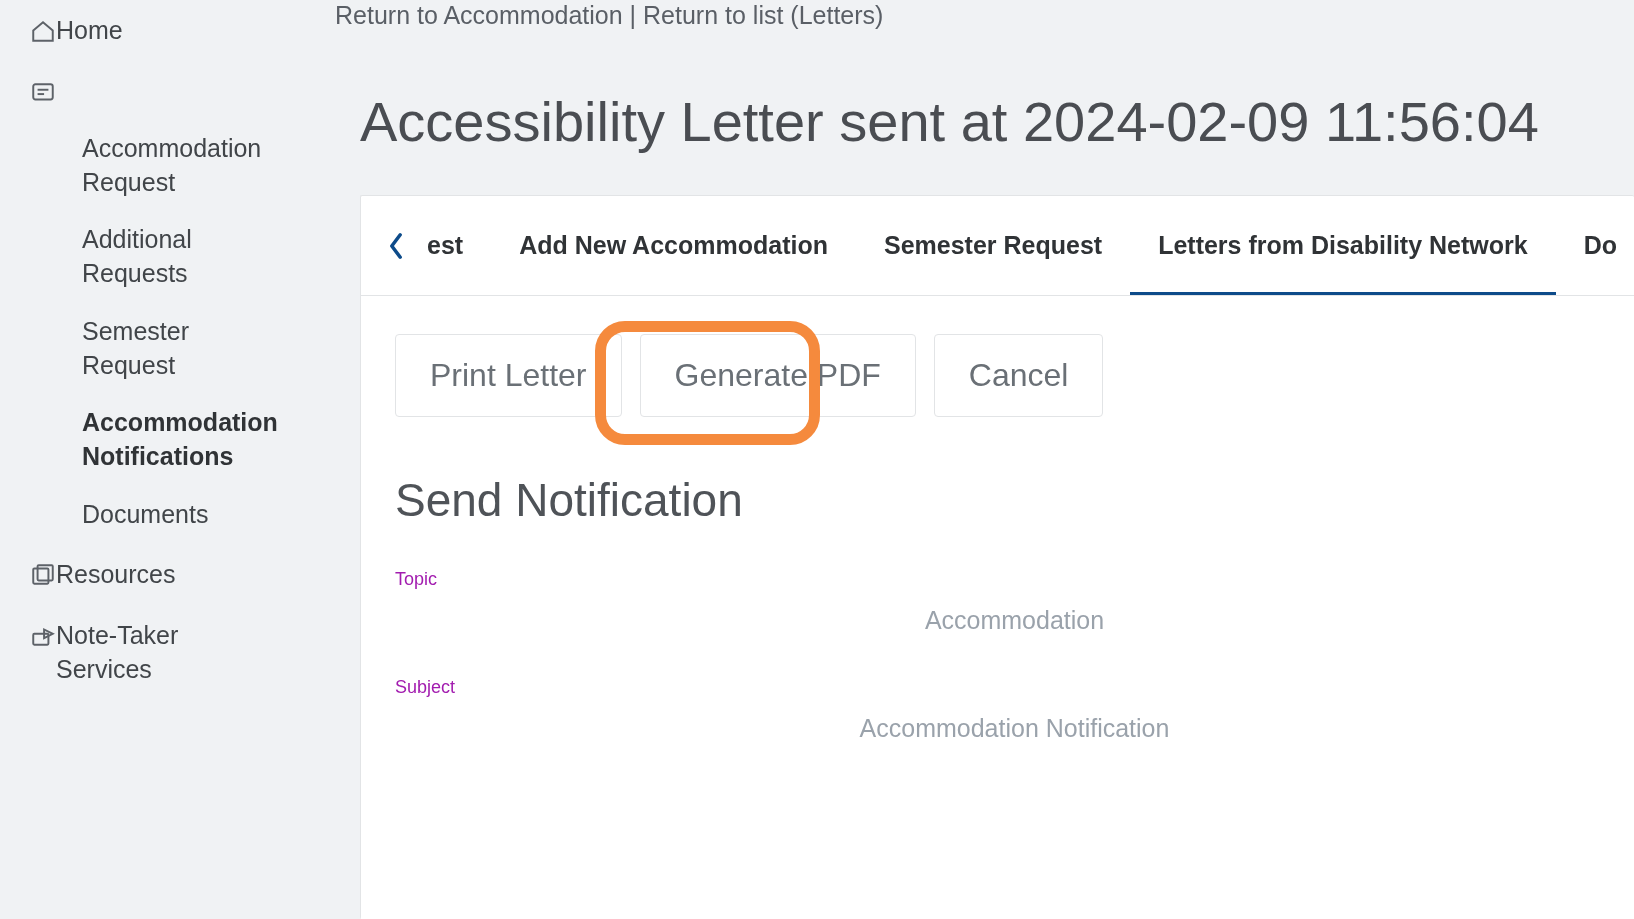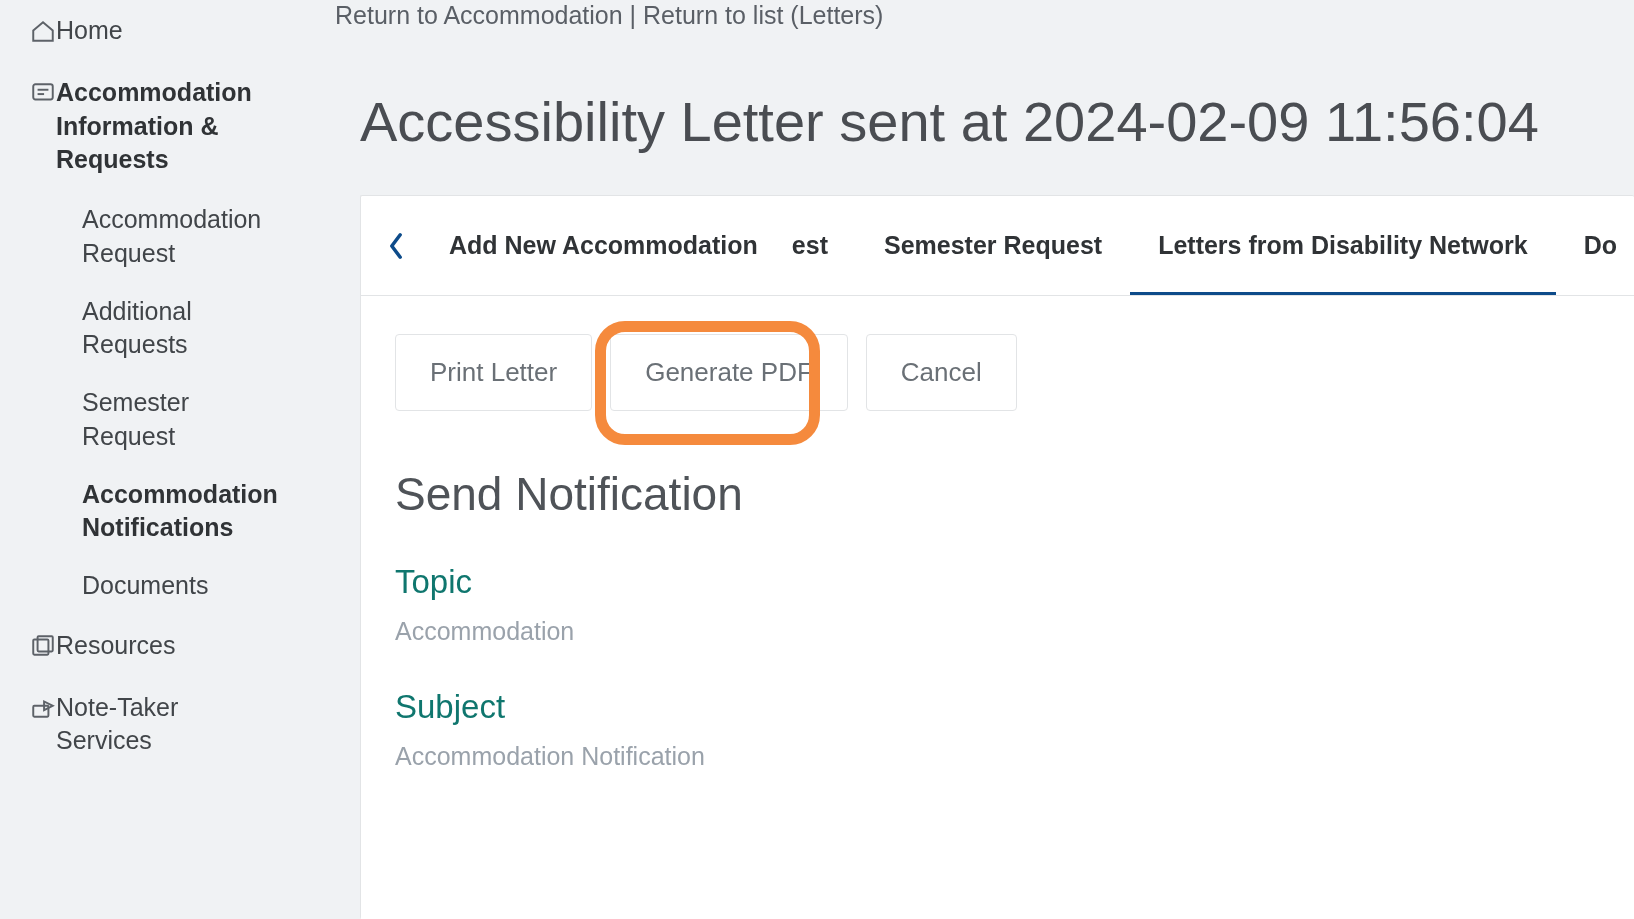--- a/index.html
+++ b/index.html
@@ -110,21 +110,21 @@
     .tab.overflow-cut { padding-right:0; }
 
     
     .button-row {
       display: flex; gap: 18px; margin: 38px 0 0 34px; position:relative;
     }
     .action-btn {
       border: 1px solid var(--border-gray);
       background: #ffffff;
       color: #6a7076;
-      font-size: 26px;
+      font-size: 32px;
       padding: 22px 34px;
       border-radius: 4px;
       cursor: pointer;
     }
 
     .highlight-box {
       position: absolute;
       left: 200px; top: -13px;
       width: 225px; height: 124px;
       border: 11px solid var(--highlight-orange);
@@ -135,27 +135,28 @@
     
     .section-heading {
       margin: 56px 0 0 34px;
       font-size: 46px;
       font-weight: 400;
       color: #4f5358;
     }
 
     .field-label {
       margin: 42px 0 0 34px;
-      font-size: 33px;
-      color: #0f766e;
+      font-size: 18px;
+      color: #a21caf;
     }
     .field-value {
       margin: 16px 0 0 34px;
       font-size: 25px;
       color: var(--text-light);
+      text-align: center;
     }
 
     .cutoff-bottom {
       position:absolute; left:0; right:0; bottom:0; height:140px;
       background:#ffffff;
     }
   </style>
 </head>
 <body>
 
@@ -173,21 +174,20 @@
     </div>
 
     <div class="sidebar-item bold">
       <span class="icon-slot">
         <svg viewBox="0 0 24 24" fill="none" stroke="currentColor" stroke-width="1.8">
             <rect x="3" y="4" width="18" height="14" rx="2"></rect>
             <line x1="7" y1="9" x2="17" y2="9"></line>
             <line x1="7" y1="13" x2="13" y2="13"></line>
           </svg>
       </span>
-      <span class="sidebar-label">Accommodation Information &amp; Requests</span>
     </div>
 
     <div class="sidebar-subitem">
       <span class="sidebar-label">Accommodation Request</span>
     </div>
     <div class="sidebar-subitem">
       <span class="sidebar-label">Additional Requests</span>
     </div>
     <div class="sidebar-subitem">
       <span class="sidebar-label">Semester Request</span>
@@ -239,22 +239,22 @@
     <h1 class="page-title">Accessibility Letter sent at 2024-02-09 11:56:04</h1>
 
     <div class="card">
 
       <div class="tab-bar">
         <div class="tab-scroll-btn">
           <svg viewBox="0 0 12 20" fill="none" stroke="#0d4b8a" stroke-width="2.5" stroke-linecap="round" stroke-linejoin="round">
               <polyline points="9,2 3,10 9,18"></polyline>
             </svg>
         </div>
+        <div class="tab fragment">est</div>
         <div class="tab">Add New Accommodation</div>
-        <div class="tab fragment">est</div>
         <div class="tab">Semester Request</div>
         <div class="tab active">Letters from Disability Network</div>
         <div class="tab overflow-cut">Do</div>
       </div>
 
       <div class="button-row">
         <button class="action-btn">Print Letter</button>
         <button class="action-btn">Generate PDF</button>
         <button class="action-btn">Cancel</button>
         <div class="highlight-box"></div>

